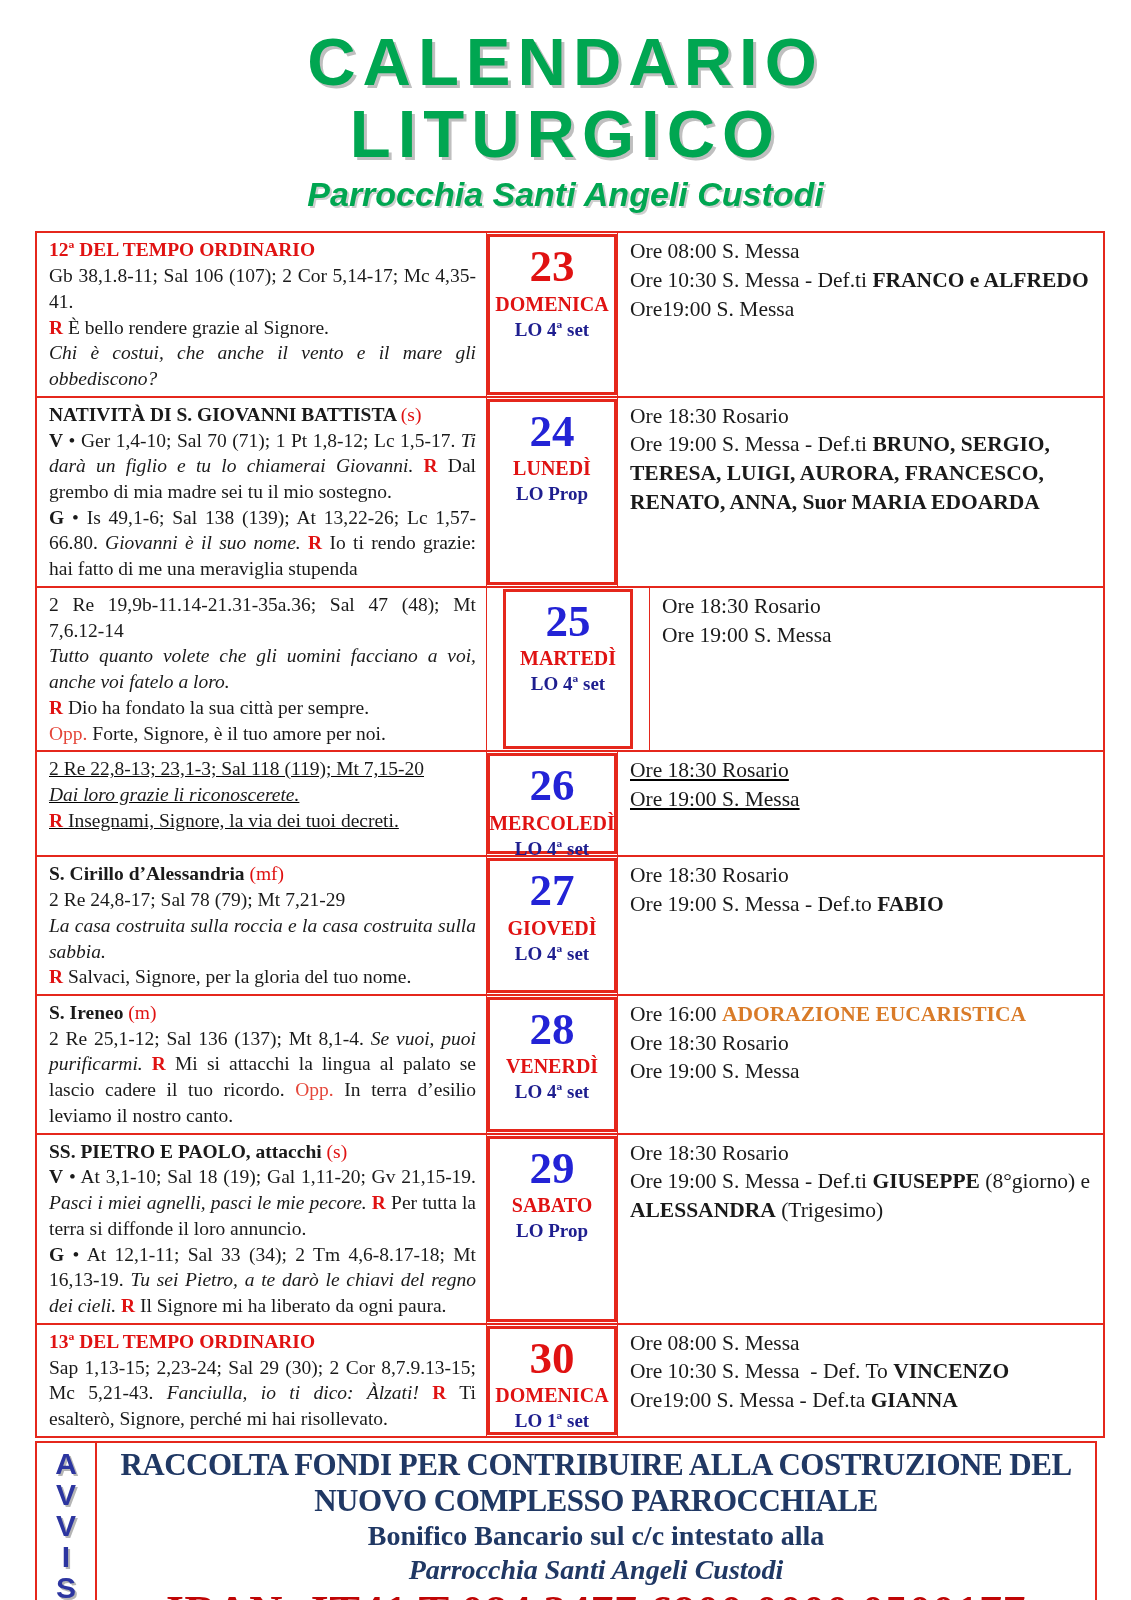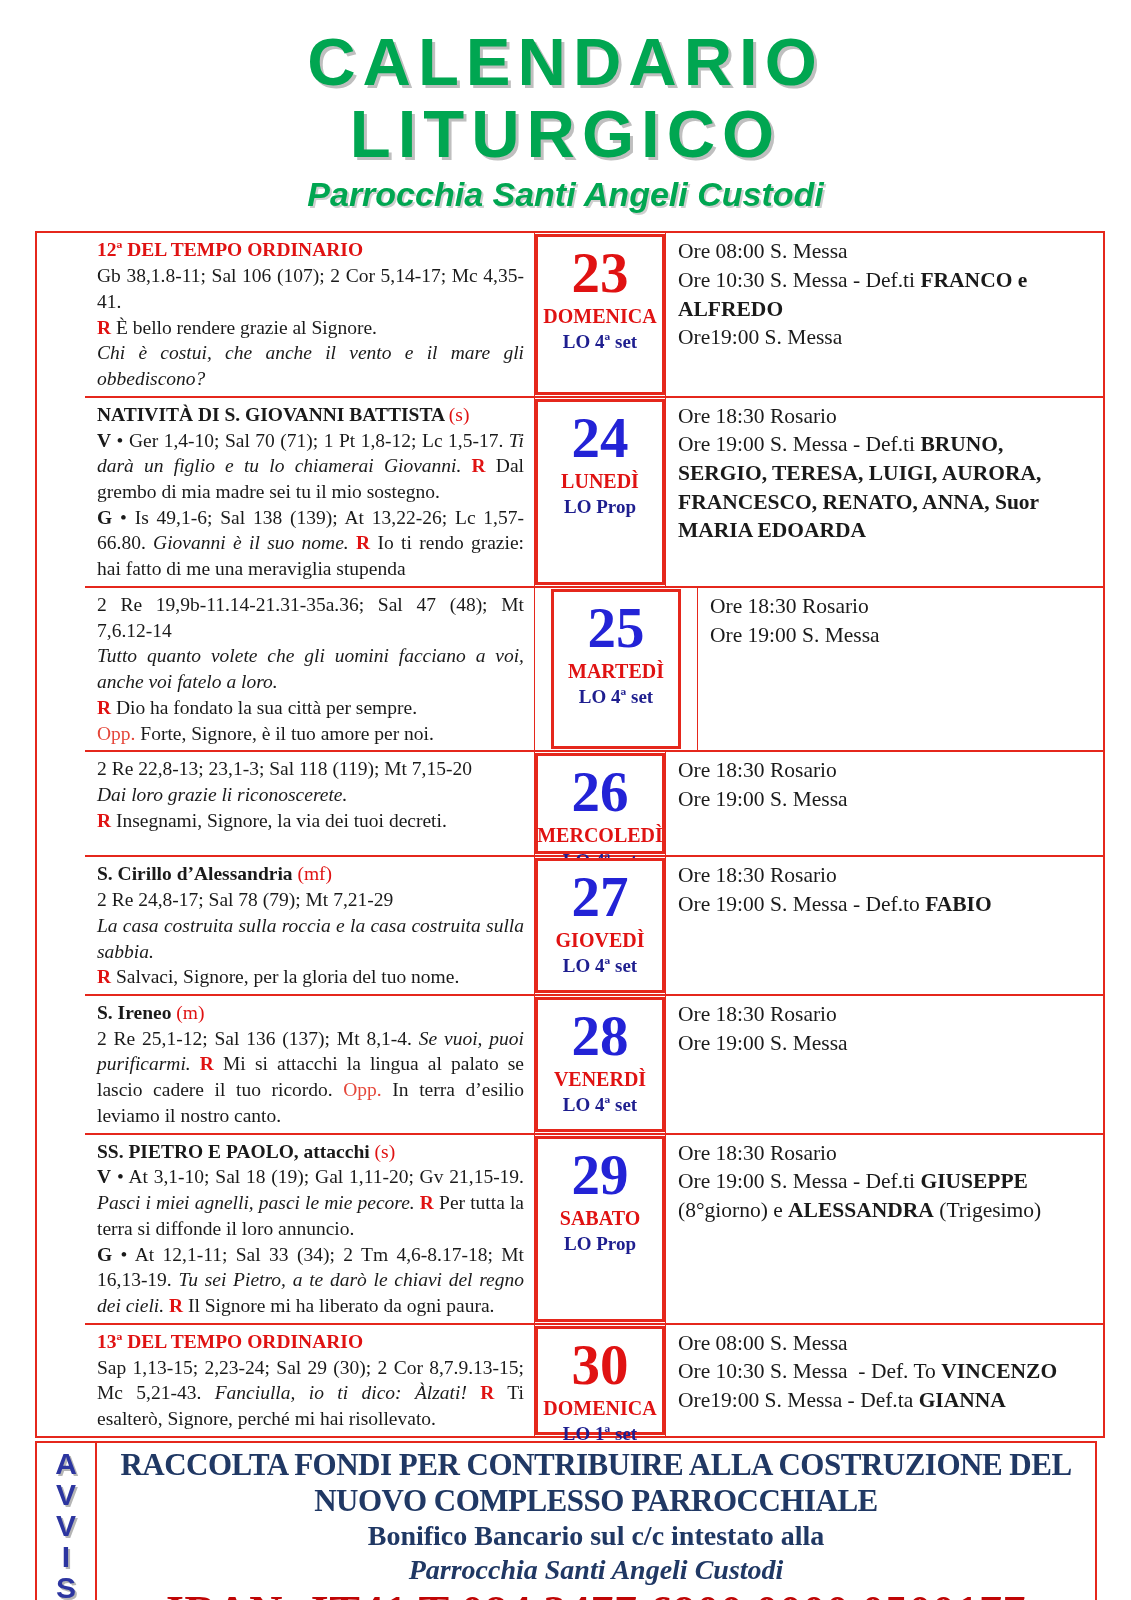--- a/index.html
+++ b/index.html
@@ -15,41 +15,40 @@
     text-shadow:3px 3px 0 #bfbfbf;
   }
   .hdr-sub{
     font-family:"Liberation Sans", sans-serif;font-weight:bold;font-style:italic;
     font-size:34px;color:#00a651;margin-top:6px;text-shadow:2px 2px 0 #cfcfcf;
   }
   
   .cal{
     margin:17px 26px 0 35px;
     border:2px solid #e5271c;
-    padding-left:48px;
   }
   .cal-row{
     display:grid;grid-template-columns:450px 130px 1fr;
     border-bottom:2px solid #e5271c;box-sizing:border-box;
   }
   .cal-row:last-child{border-bottom:none;}
   .cell-left{
     border-right:1px solid #e5271c;padding:4px 10px 4px 12px;
     font-size:19.5px;line-height:1.32;color:#1a1a1a;text-align:justify;
     box-sizing:border-box;
   }
   .cell-day{
     position:relative;box-sizing:border-box;
   }
   .day-box{
     position:absolute;inset:1px 0px 1px 0px;border:3px solid #e5271c;
     display:flex;flex-direction:column;align-items:center;text-align:center;
     padding-top:6px;box-sizing:border-box;background:#fff;
   }
-  .day-num{font-weight:bold;font-size:57px;line-height:1.05;}
+  .day-num{font-weight:bold;font-size:45px;line-height:1.05;}
   .day-num.red{color:#e01212;} .day-num.blue{color:#2323d6;}
   .day-name{font-weight:bold;font-size:20px;color:#e01212;margin-top:2px;}
   .day-lo{font-weight:bold;font-size:19px;color:#1e1e8f;margin-top:3px;}
   .cell-right{
     border-left:1px solid #e5271c;padding:4px 10px 4px 12px;
     font-size:21.5px;line-height:1.33;color:#1a1a1a;box-sizing:border-box;
   }
   .para{margin:0;}
   .sline{margin:0;}
   
@@ -143,21 +142,21 @@
             <div class="day-num blue">25</div>
             <div class="day-name">MARTEDÌ</div>
             <div class="day-lo">LO 4ª set</div>
           </div>
         </div>
         <div class="cell-right">
           <div class="sline"><span class="sg">Ore 18:30 Rosario</span></div>
           <div class="sline"><span class="sg">Ore 19:00 S. Messa</span></div>
         </div>
       </div>
-      <div class="cal-row" style="min-height: 105px;">
+      <div class="cal-row" style="min-height: 105px; text-decoration: underline;">
         <div class="cell-left">
           <div class="para"><span class="sg">2 Re 22,8-13; 23,1-3; Sal 118 (119); Mt 7,15-20</span></div>
           <div class="para"><span class="sg it">Dai loro grazie li riconoscerete.</span></div>
           <div class="para"><span class="sg rmark">R</span><span class="sg"> Insegnami, Signore, la via dei tuoi decreti.</span></div>
         </div>
         <div class="cell-day">
           <div class="day-box">
             <div class="day-num blue">26</div>
             <div class="day-name">MERCOLEDÌ</div>
             <div class="day-lo">LO 4ª set</div>
@@ -193,20 +192,21 @@
           <div class="para"><span class="sg">2 Re 25,1-12; Sal 136 (137); Mt 8,1-4. </span><span class="sg it">Se vuoi, puoi purificarmi. </span><span class="sg rmark">R</span><span class="sg"> Mi si attacchi la lingua al palato se lascio cadere il tuo ricordo. </span><span class="sg opp">Opp.</span><span class="sg"> In terra d’esilio leviamo il nostro canto.</span></div>
         </div>
         <div class="cell-day">
           <div class="day-box">
             <div class="day-num blue">28</div>
             <div class="day-name">VENERDÌ</div>
             <div class="day-lo">LO 4ª set</div>
           </div>
         </div>
         <div class="cell-right">
+          <div class="sline"><span class="sg">Ore 16:00 </span><span class="sg orng">ADORAZIONE EUCARISTICA</span></div>
           <div class="sline"><span class="sg">Ore 18:30 Rosario</span></div>
           <div class="sline"><span class="sg">Ore 19:00 S. Messa</span></div>
         </div>
       </div>
       <div class="cal-row" style="min-height: 142px;">
         <div class="cell-left">
           <div class="para"><span class="sg tblk">SS. PIETRO E PAOLO, attacchi </span><span class="sg tag">(s)</span></div>
           <div class="para"><span class="sg b">V</span><span class="sg"> • At 3,1-10; Sal 18 (19); Gal 1,11-20; Gv 21,15-19. </span><span class="sg it">Pasci i miei agnelli, pasci le mie pecore. </span><span class="sg rmark">R</span><span class="sg"> Per tutta la terra si diffonde il loro annuncio.</span></div>
           <div class="para"><span class="sg b">G</span><span class="sg"> • At 12,1-11; Sal 33 (34); 2 Tm 4,6-8.17-18; Mt 16,13-19. </span><span class="sg it">Tu sei Pietro, a te darò le chiavi del regno dei cieli. </span><span class="sg rmark">R</span><span class="sg"> Il Signore mi ha liberato da ogni paura.</span></div>
         </div>

